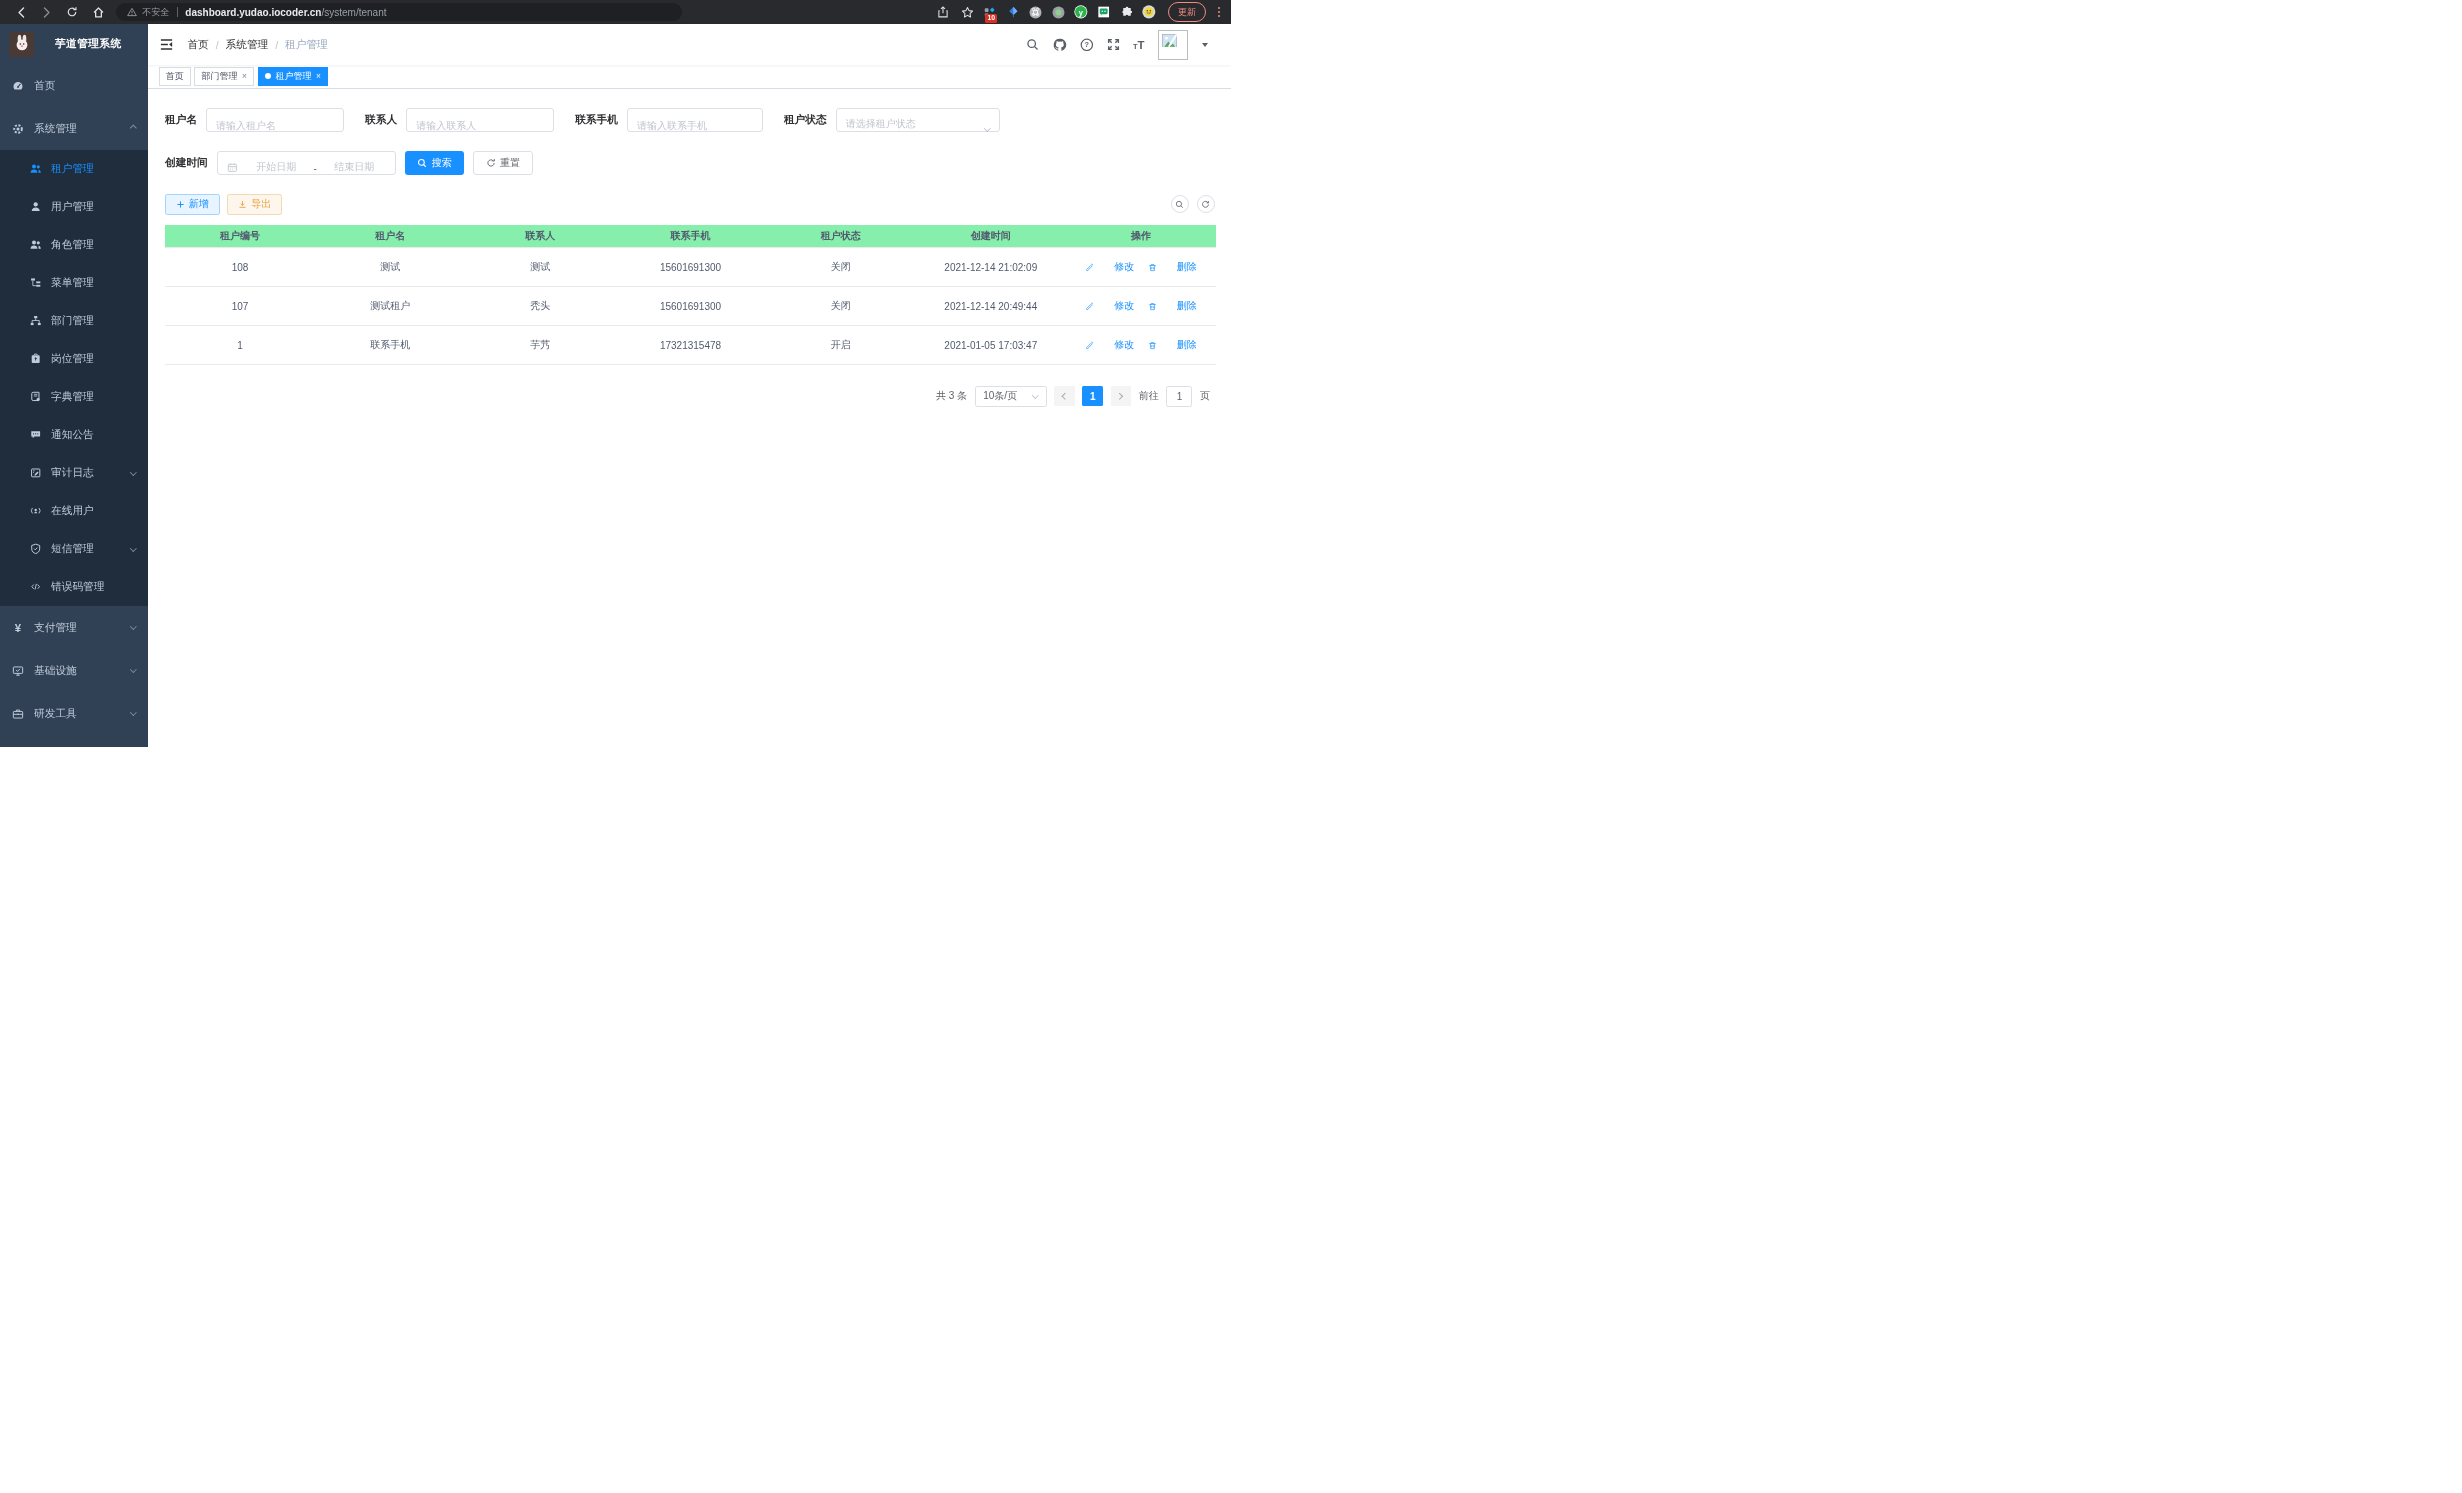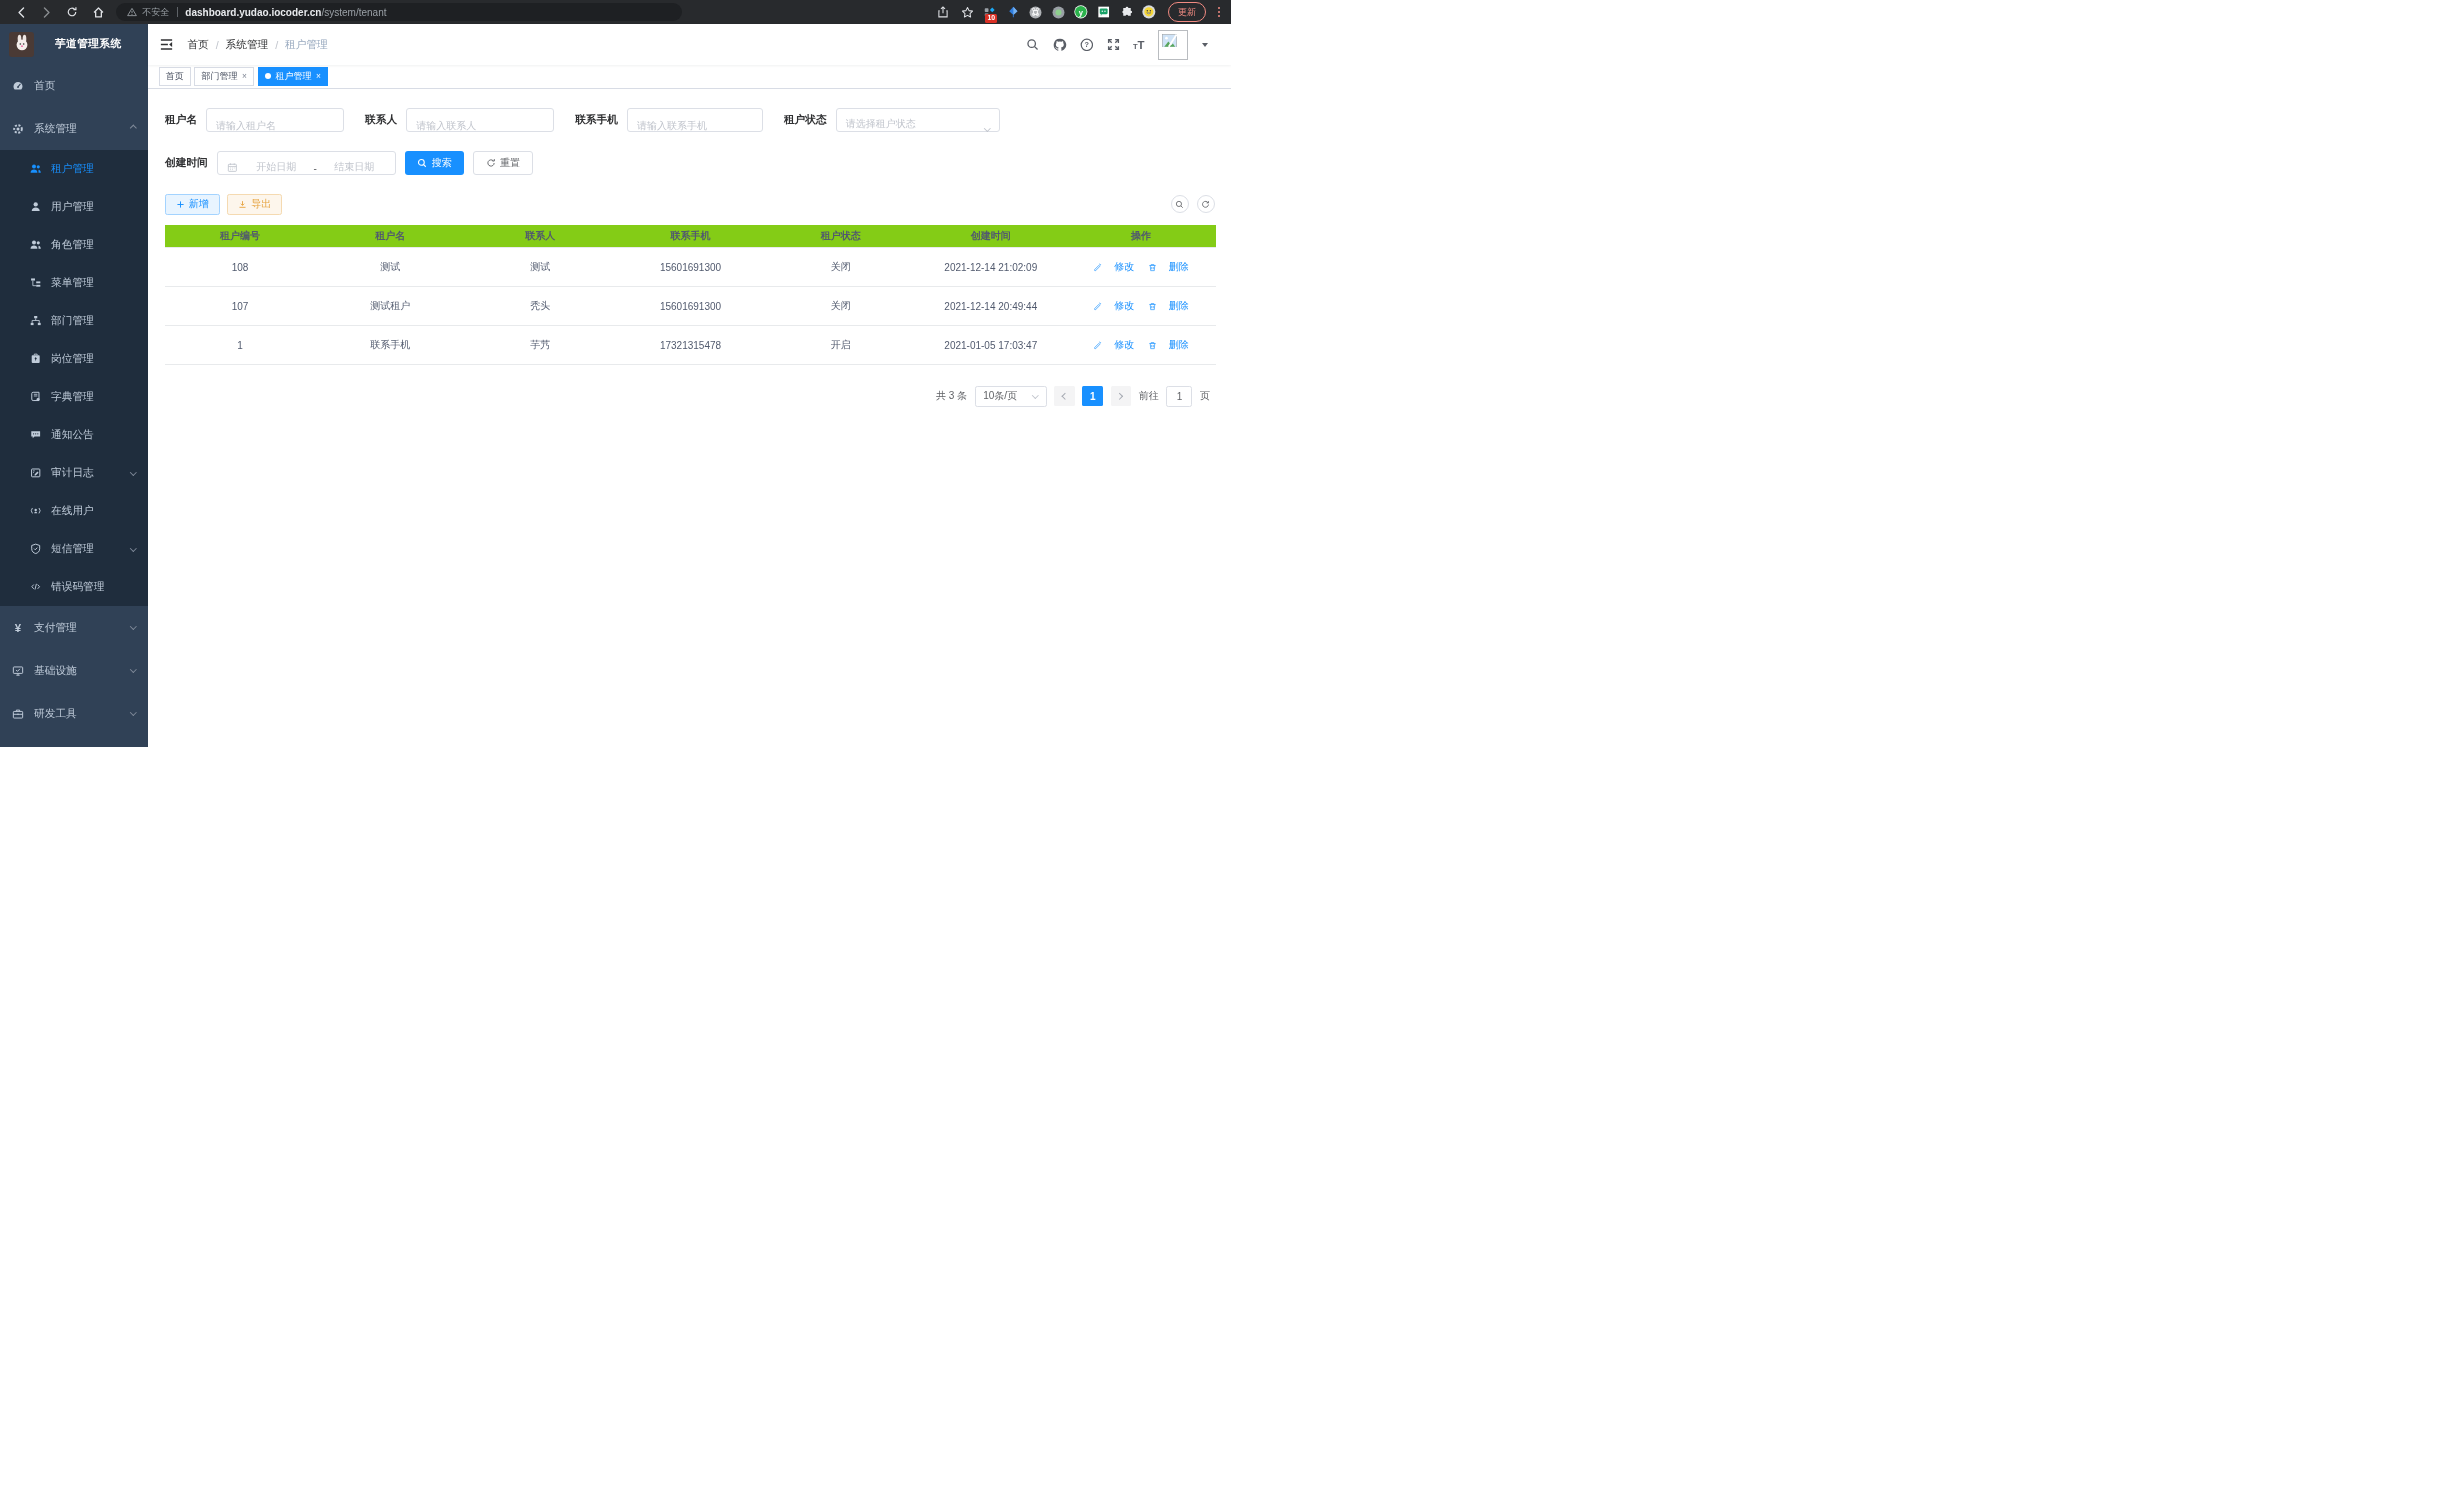--- a/index.html
+++ b/index.html
@@ -80,23 +80,23 @@
   .btn-primary { background:#1890ff; color:#fff; margin-left:9px; }
   .btn-default { background:#fff; border-color:#dcdfe6; color:#606266; margin-left:9px; }
   .toolbar { display:flex; align-items:center; margin-top:0; }
   .btn-sm { height:21px; border-radius:2.3px; font-size:10px; display:inline-flex; align-items:center; gap:3.8px; padding:0 10px; cursor:pointer; }
   .btn-add { background:#e8f4ff; border:0.8px solid #a3d3ff; color:#1890ff; }
   .btn-export { background:#fdf6ec; border:0.8px solid #f5dab1; color:#e6a23c; margin-left:7.6px; }
   .tb-right { margin-left:auto; display:flex; gap:7.6px; padding-right:1.5px; }
   .circ { width:18px; height:18px; border-radius:50%; border:0.8px solid #dcdfe6; color:#606266; display:inline-flex; align-items:center; justify-content:center; cursor:pointer; background:#fff; }
 
   table { width:100%; border-collapse:collapse; table-layout:fixed; margin-top:10px; font-size:10px; }
-  thead th { height:23px; background:#84cc16; color:#515a6e; font-weight:700; text-align:center; border-bottom:0.8px solid #e8eaec; }
+  thead th { height:23px; background:#86efac; color:#515a6e; font-weight:700; text-align:center; border-bottom:0.8px solid #e8eaec; }
   tbody td { height:39px; text-align:center; color:#515a6e; border-bottom:0.8px solid #e8eaec; background:#fff; }
-  .op { color:#1890ff; cursor:pointer; display:inline-flex; align-items:center; gap:12px; }
+  .op { color:#1890ff; cursor:pointer; display:inline-flex; align-items:center; gap:20px; }
   .op + .op { margin-left:10.7px; }
 
   .pagination { display:flex; align-items:center; justify-content:flex-end; gap:7.6px; margin-top:20.6px; padding-right:6px; font-size:10px; color:#606266; }
   .psel { width:72px; height:21px; border:0.8px solid #dcdfe6; border-radius:2.3px; display:flex; align-items:center; justify-content:space-between; padding:0 7.6px; cursor:pointer; background:#fff; }
   .pbtn { min-width:20.6px; height:20.6px; background:#f4f4f5; border-radius:1.5px; display:inline-flex; align-items:center; justify-content:center; cursor:pointer; color:#a6aab3; }
   .pbtn .chev2 { width:4.6px; height:4.6px; border-right:1.1px solid currentColor; border-bottom:1.1px solid currentColor; display:inline-block; }
   .chev2.left { transform:rotate(135deg); margin-left:2.3px; }
   .chev2.right { transform:rotate(-45deg); margin-right:2.3px; }
   .pcur { min-width:20.6px; height:20.6px; background:#1890ff; color:#fff; border-radius:1.5px; display:inline-flex; align-items:center; justify-content:center; font-weight:700; cursor:default; }
   .goto-inp { width:26px; height:21px; border:0.8px solid #dcdfe6; border-radius:2.3px; text-align:center; font-size:10px; color:#606266; outline:none; font-family:inherit; }

